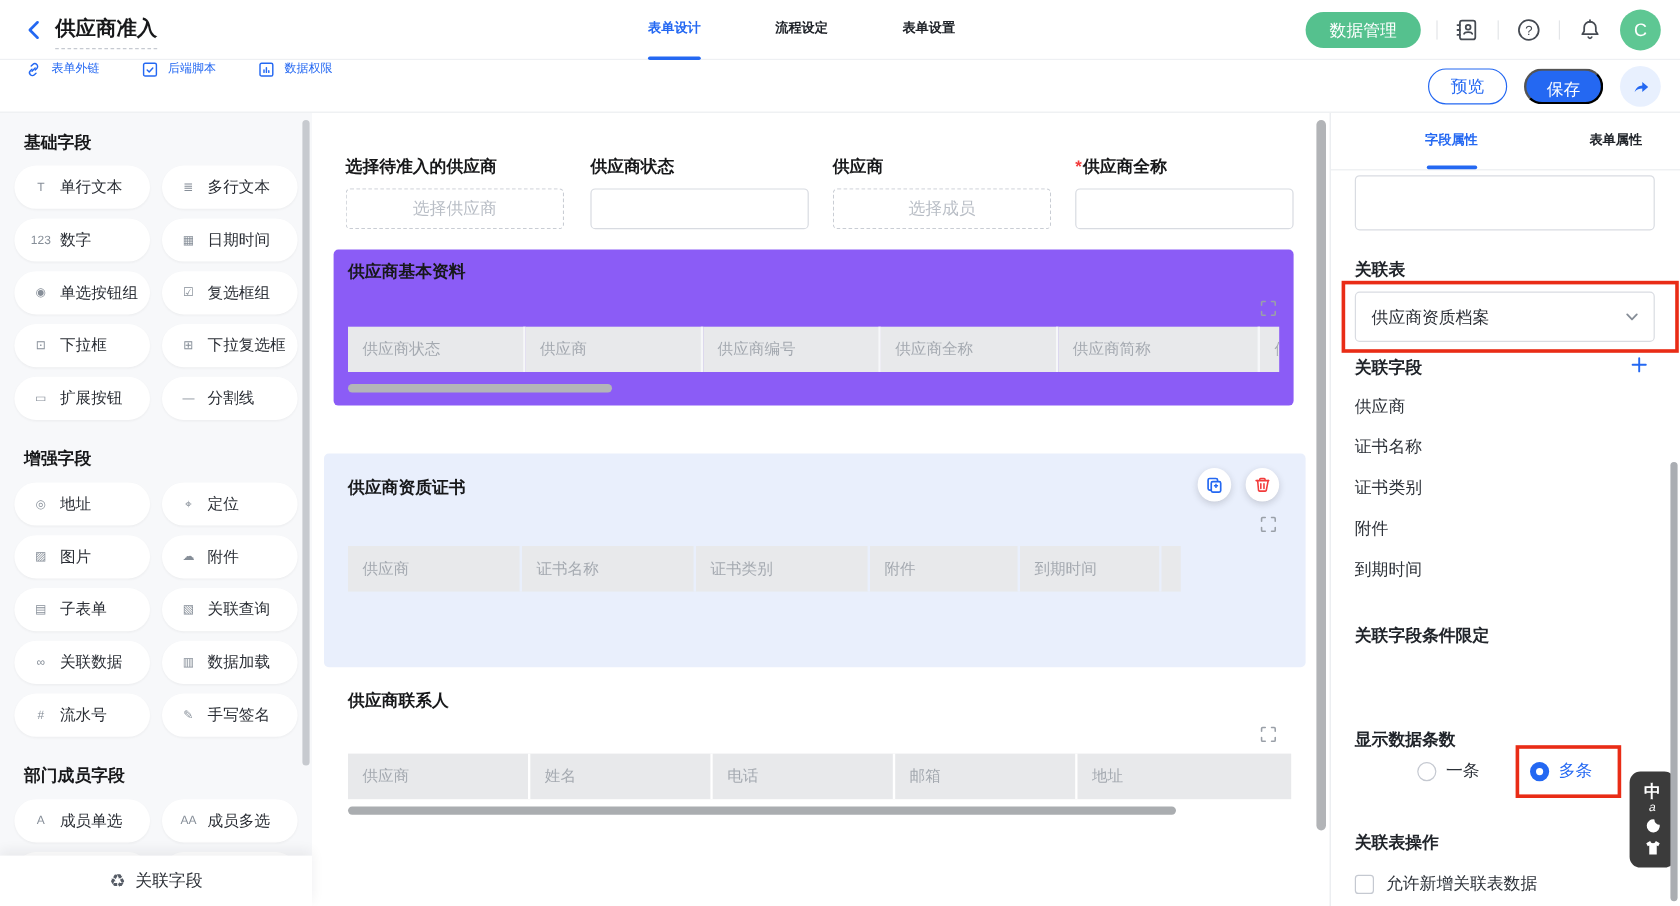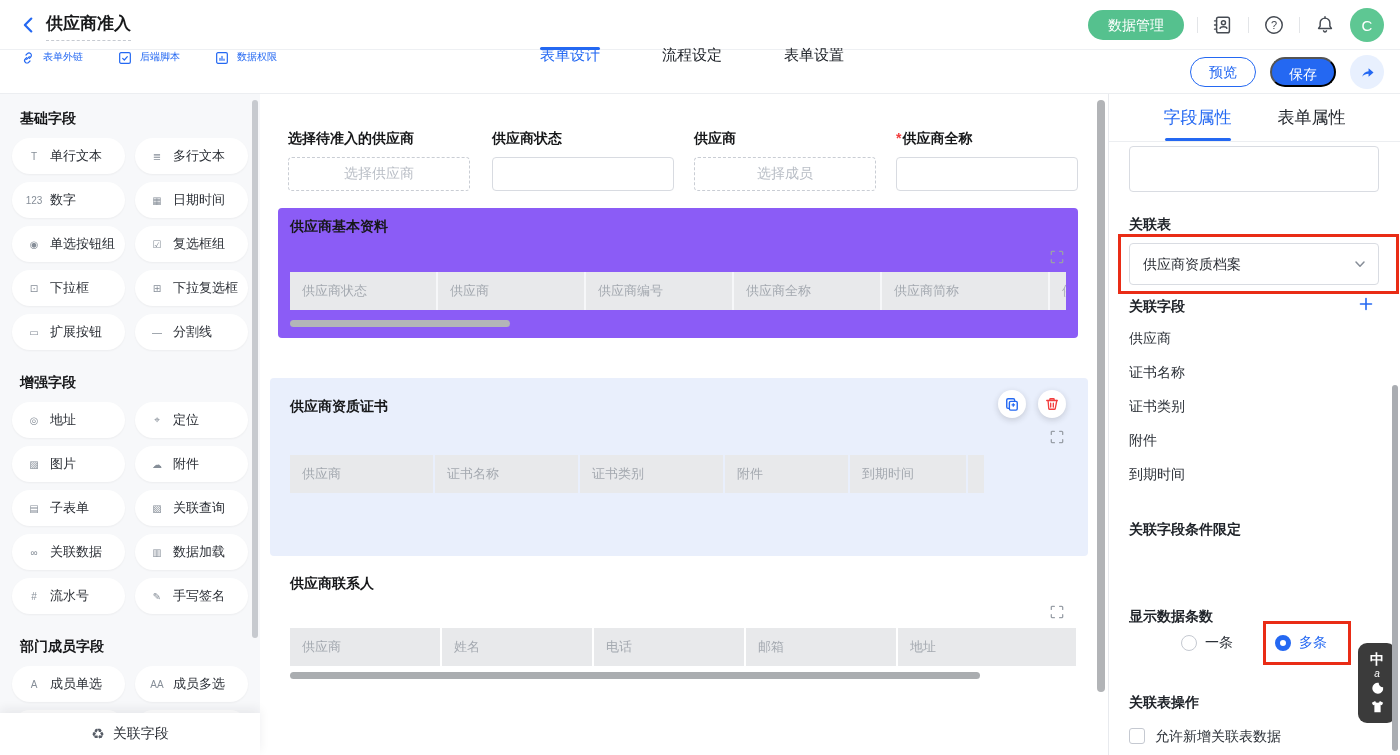--- a/index.html
+++ b/index.html
@@ -5,21 +5,21 @@
   * { margin:0; padding:0; box-sizing:border-box; }
   html,body { width:1400px; height:755px; overflow:hidden; }
   body { font-family:"Liberation Sans","DejaVu Sans",sans-serif; color:#17181a; background:#fff; }
   .app { position:relative; width:1400px; height:755px; overflow:hidden;padding-left:17px; }
 
   
   .header { position:absolute; left:0; top:0; width:1400px; height:50px; background:#fff; border-bottom:1px solid #eef0f3; z-index:5; }
   .back-btn { position:absolute; left:18px; top:14px; width:22px; height:22px; cursor:pointer; }
   .page-title { position:absolute; left:46px; top:12px; font-size:17px; font-weight:700; padding-bottom:5px; border-bottom:1px dashed #c6cad1; }
   .htabs { position:absolute; left:540px; top:0; height:50px; display:flex; gap:62px; }
-  .htab { position:relative; line-height:49px; font-size:15px; font-weight:400; color:#20242a; cursor:pointer;margin-top:30px; }
+  .htab { position:relative; line-height:49px; font-size:11px; font-weight:700; color:#20242a; cursor:pointer; }
   .htab.active { color:#2468f2; }
   .htab.active .tab-underline { position:absolute; left:0; right:0; bottom:0; height:3px; background:#2468f2; border-radius:2px; }
   .hright { position:absolute; right:16px; top:0; height:50px; display:flex; align-items:center; gap:13px; }
   .pill-green { height:30px; padding:0 20px; border-radius:15px; background:#55c18e; color:#fff; font-size:14px; line-height:30px; border:none; cursor:pointer; }
   .vdiv { width:1px; height:16px; background:#e3e5e8; }
   .hicon { width:24px; height:24px; display:flex; align-items:center; justify-content:center; cursor:pointer; }
   .avatar { width:34px; height:34px; border-radius:50%; background:#5ec793; color:#fff; font-size:15px; display:flex; align-items:center; justify-content:center; cursor:pointer; }
 
   
   .toolbar { position:absolute; left:0; top:50px; width:1400px; height:44px; background:#fff; border-bottom:1px solid #eceef1; z-index:4; }
@@ -54,37 +54,37 @@
   .expand-ic { position:absolute; cursor:pointer; }
   .thead { position:absolute; display:flex; height:38px; }
   .thcell { background:#e8e9eb; color:#a4a9b0; font-size:13px; display:flex; align-items:center; padding-left:12px; white-space:nowrap; overflow:hidden; flex:none; }
   .hscroll { position:absolute; height:7px; background:#b3b5b8; border-radius:4px; cursor:pointer; }
   .circle-btn { position:absolute; width:28px; height:28px; border-radius:50%; background:#fff; box-shadow:0 2px 6px rgba(31,35,41,.18); display:flex; align-items:center; justify-content:center; cursor:pointer; }
   .canvas-vscroll { position:absolute; right:3px; top:6px; width:8px; height:592px; background:#b2b4b7; border-radius:4px; z-index:2; cursor:pointer; }
 
   
   .panel { position:absolute; left:1108px; top:94px; width:292px; height:661px; background:#fff; border-left:1px solid #e8eaee; }
   .ptabs { position:absolute; left:0; top:0; width:100%; height:48px; display:flex; justify-content:center; gap:46px; border-bottom:1px solid #eceef1; }
-  .ptab { position:relative; line-height:47px; font-size:17px; font-weight:400; color:#20242a; cursor:pointer; }
+  .ptab { position:relative; line-height:47px; font-size:11px; font-weight:700; color:#20242a; cursor:pointer;margin-left:47px; }
   .ptab.active { color:#2468f2; }
   .ptab.active .tab-underline { position:absolute; left:1px; right:1px; bottom:0; height:3px; background:#2468f2; border-radius:2px; }
   .plabel { position:absolute; left:20px; font-size:14px; font-weight:700; color:#20242a; }
   .ptext { position:absolute; left:20px; font-size:14px; color:#2c3138; }
   .pinput { position:absolute; left:20px; width:250px; background:#fff; border:1px solid #d9dce2; border-radius:4px; }
   .pselect { position:absolute; left:20px; width:250px; height:42px; border:1px solid #d9dce2; border-radius:4px; font-size:14px; color:#2a2e35; line-height:40px; padding-left:13px; cursor:pointer; }
   .pselect svg { position:absolute; right:12px; top:14px; }
   .pbutton { position:absolute; left:20px; width:250px; height:40px; border:1px solid #d9dce2; border-radius:4px; background:#fff; font-size:14px; color:#343942; text-align:center; line-height:38px; cursor:pointer; }
   .red-box { position:absolute; border:3px solid #e92c16; z-index:6; pointer-events:none; }
   .radio { width:16px; height:16px; border-radius:50%; flex:none; }
   .radio.off { border:1px solid #c5c9d1; background:#fff; }
   .radio.on { border:5px solid #2468f2; background:#fff; }
   .radio-item { position:absolute; display:flex; align-items:center; gap:8px; font-size:14px; color:#2c3138; cursor:pointer; }
   .radio-item.sel { color:#2468f2; }
   .pcheck { width:16px; height:16px; border:1px solid #c5c9d1; border-radius:3px; background:#fff; flex:none; }
-  .check-item { position:absolute; display:flex; gap:10px; font-size:14px; color:#2c3138; cursor:pointer; }
+  .check-item { position:absolute; display:flex; align-items:center; gap:10px; font-size:14px; color:#2c3138; cursor:pointer; }
   .plus-ic { position:absolute; cursor:pointer; }
   .panel-vscroll { position:absolute; right:2px; top:291px; width:6px; height:366px; background:#aaadb2; border-radius:3px; z-index:12; cursor:pointer; }
 
   
   .float-widget { position:absolute; left:1358px; top:643px; width:38px; height:80px; background:#3b3b3b; border-radius:9px; z-index:10; display:flex; flex-direction:column; align-items:center; justify-content:center; gap:2px; color:#fff; cursor:pointer; }
   .fw-zh { font-size:14px; font-weight:700; line-height:15px; }
   .fw-a { font-size:10px; font-style:italic; line-height:10px; }
 </style>
 </head>
 <body>

